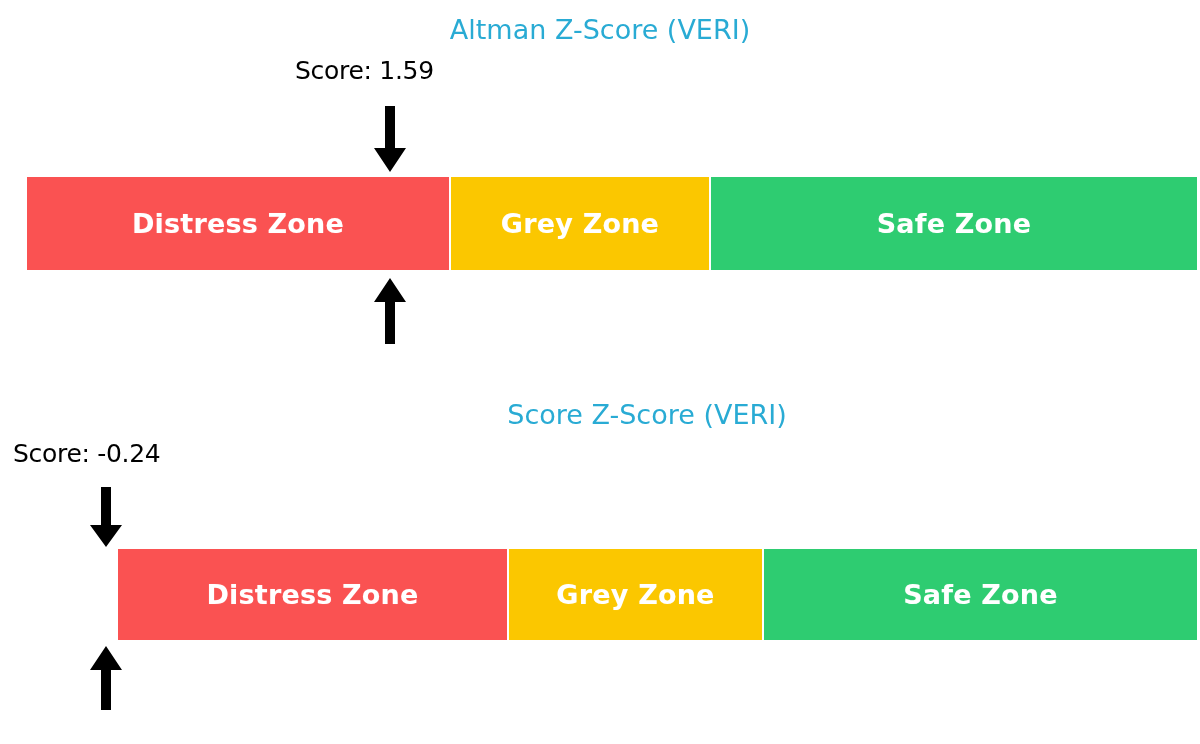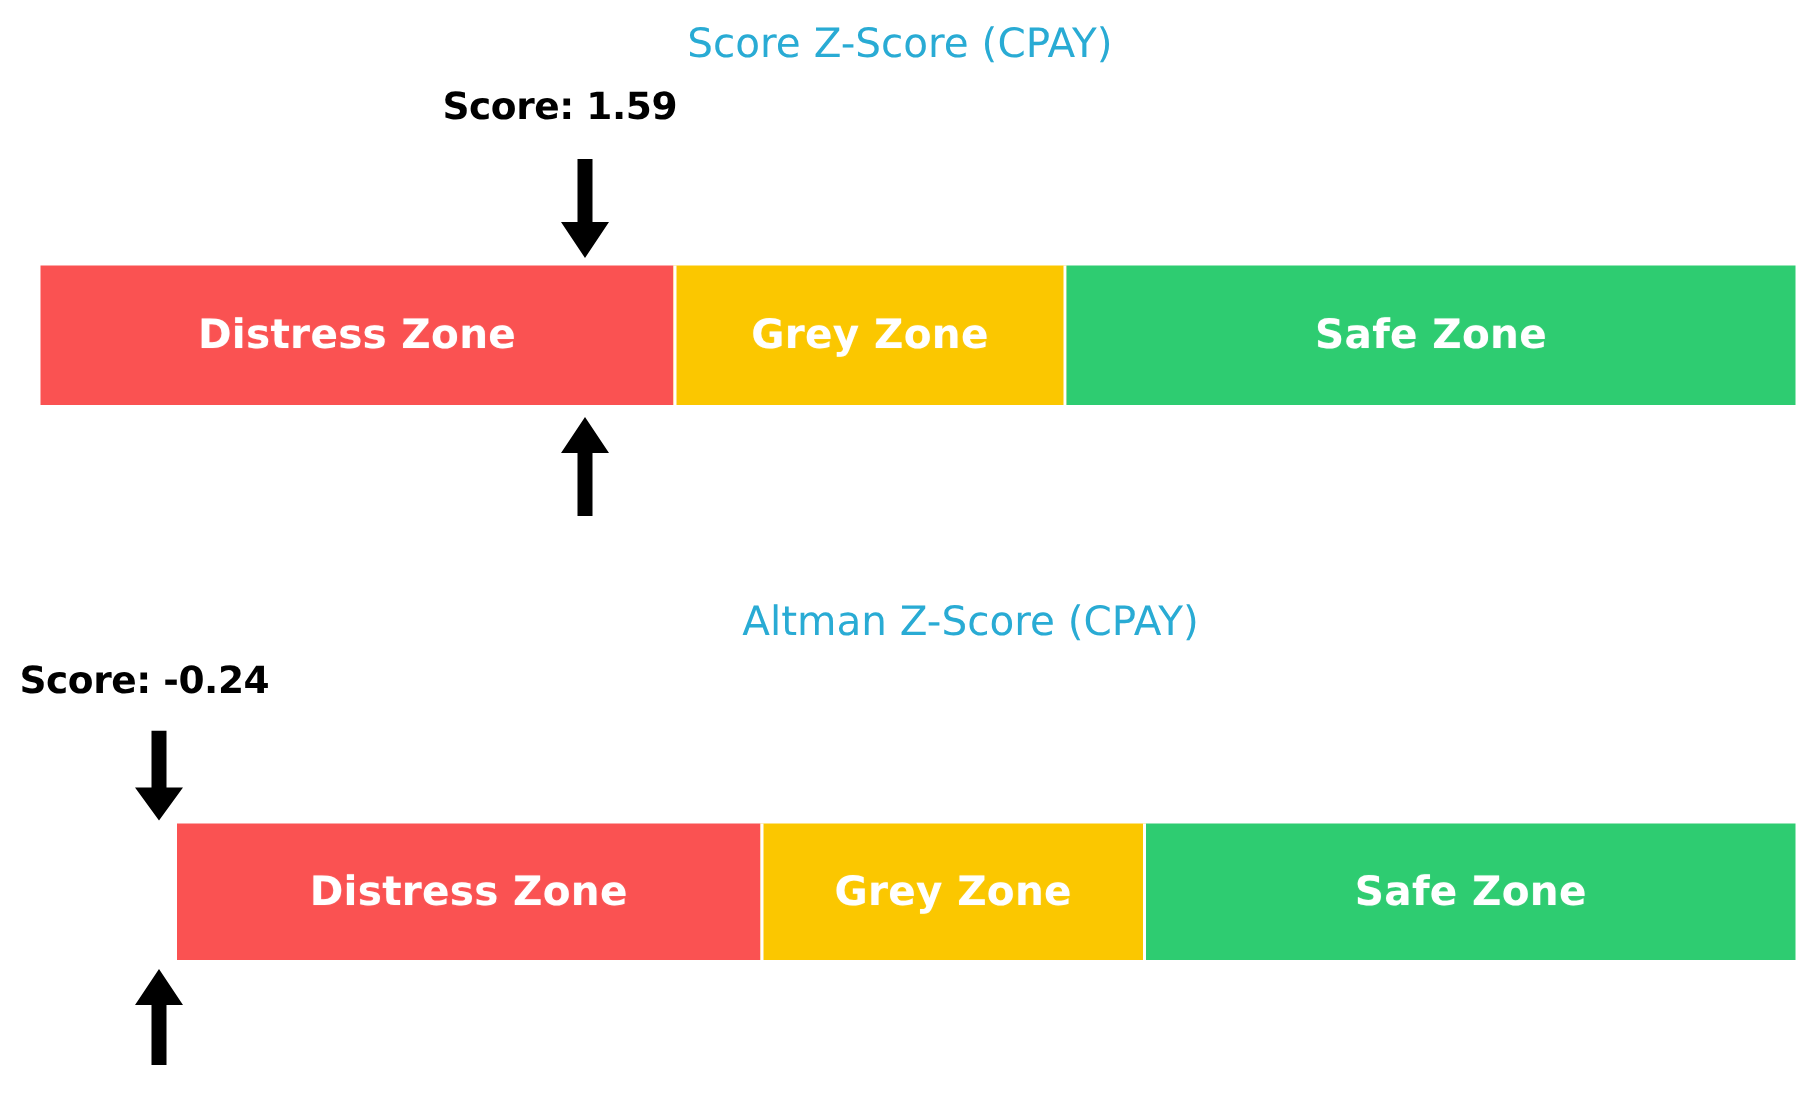--- a/index.html
+++ b/index.html
@@ -28,21 +28,21 @@
     font-size: 27px;
     font-weight: 400;
     color: #29abd4;
     white-space: nowrap;
     letter-spacing: 0px;
   }
 
   .score-label {
     position: absolute;
     font-size: 25px;
-    font-weight: 700;
+    font-weight: 400;
     color: #000000;
     white-space: nowrap;
     letter-spacing: -0.3px;
   }
 
   .zone-bar {
     position: absolute;
     display: flex;
     flex-direction: row;
     align-items: stretch;
@@ -75,21 +75,21 @@
     display: block;
     width: 100%;
     height: 100%;
   }
 </style>
 </head>
 <body>
 
 <div class="panel">
 
-  <div class="chart-title" style="left:0; top:14px; width:1200px;">Score Z-Score (CPAY)</div>
+  <div class="chart-title" style="left:0; top:14px; width:1200px;">Altman Z-Score (VERI)</div>
 
   <div class="score-label" style="left:295px; top:56px;">Score: 1.59</div>
 
   <div class="arrow" style="left:368px; top:106px; height:68px;">
     <svg viewBox="0 0 44 68" preserveAspectRatio="none" aria-hidden="true">
       <polygon points="17,0 27,0 27,42 38,42 22,66 6,42 17,42" fill="#000000"></polygon>
     </svg>
   </div>
 
   <div class="zone-bar" style="left:15px; top:177px; width:1170px; height:93px;">
@@ -106,21 +106,21 @@
 
   <div class="arrow" style="left:368px; top:276px; height:68px;">
     <svg viewBox="0 0 44 68" preserveAspectRatio="none" aria-hidden="true">
       <polygon points="22,2 38,26 27,26 27,68 17,68 17,26 6,26" fill="#000000"></polygon>
     </svg>
   </div>
 </div>
 
 <div class="panel">
 
-  <div class="chart-title" style="left:94px; top:399px; width:1106px;">Altman Z-Score (CPAY)</div>
+  <div class="chart-title" style="left:94px; top:399px; width:1106px;">Score Z-Score (VERI)</div>
 
   <div class="score-label" style="left:13px; top:439px;">Score: -0.24</div>
 
   <div class="arrow" style="left:84px; top:487px; height:62px;">
     <svg viewBox="0 0 44 62" preserveAspectRatio="none" aria-hidden="true">
       <polygon points="17,0 27,0 27,38 38,38 22,60 6,38 17,38" fill="#000000"></polygon>
     </svg>
   </div>
 
   <div class="zone-bar" style="left:106px; top:549px; width:1079px; height:91px;">

